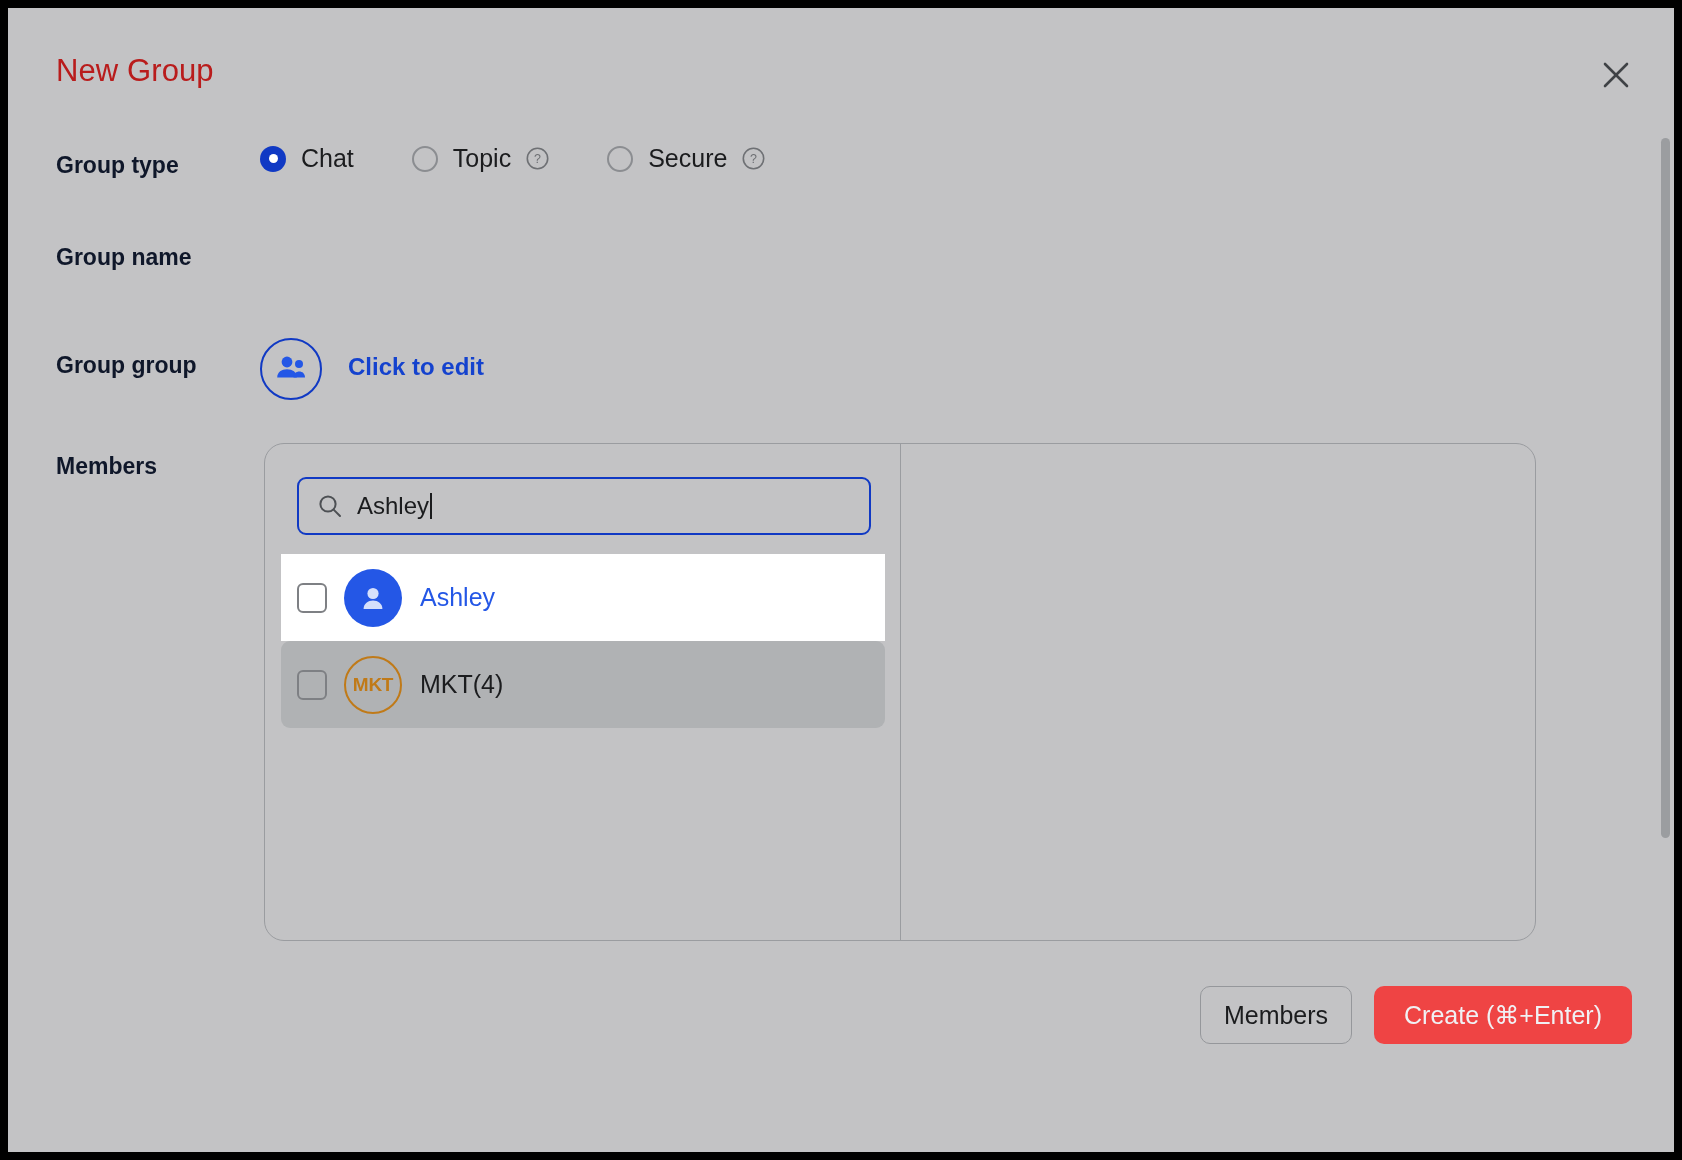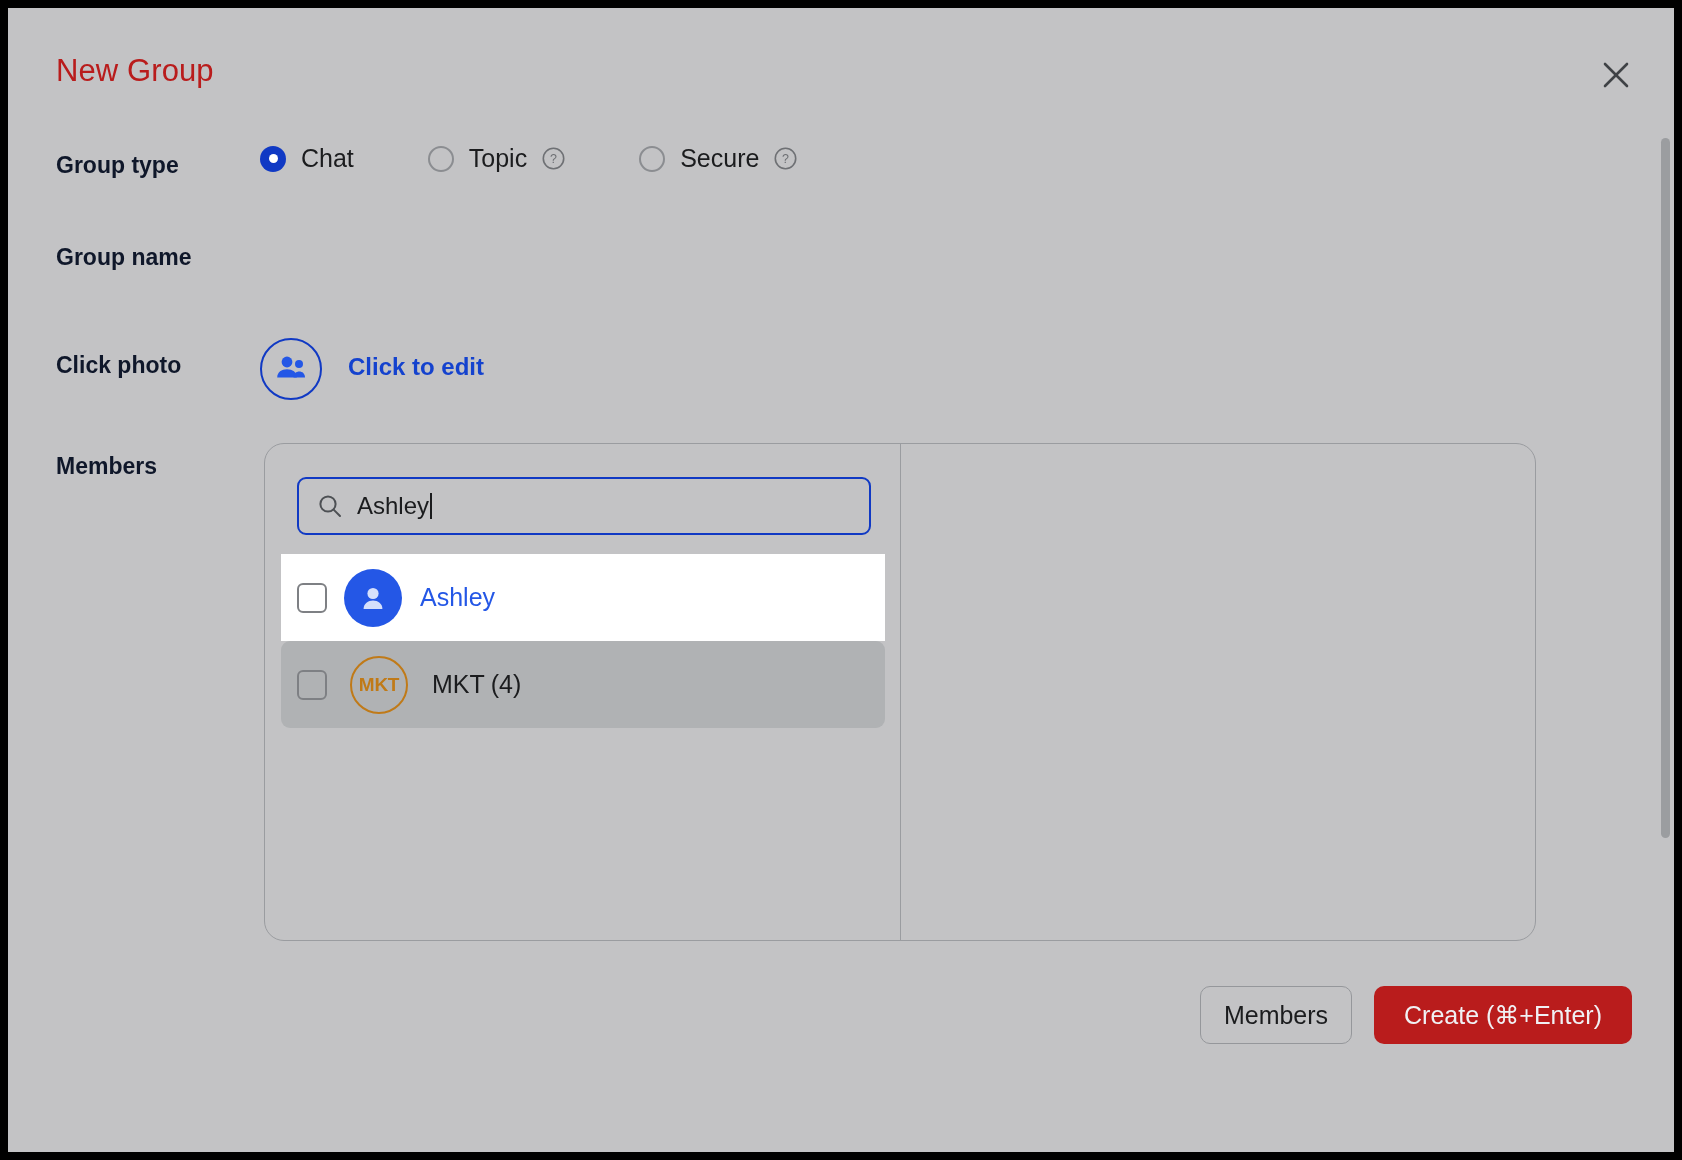--- a/index.html
+++ b/index.html
@@ -93,21 +93,21 @@
 
   
   .row-grouptype { position: absolute; left: 0; top: 136px; width: 100%; height: 44px; }
   .label-grouptype { top: 8px; }
   .radio-set {
     position: absolute;
     left: 252px;
     top: 0;
     display: flex;
     align-items: center;
-    gap: 16px;
+    gap: 0;
   }
   .radio-opt {
     display: flex;
     align-items: center;
     cursor: pointer;
     margin-right: 58px;
   }
   .radio-opt:last-child { margin-right: 0; justify-content: flex-end; }
   .radio-mark {
     width: 26px;
@@ -268,21 +268,20 @@
     align-items: center;
     height: 87px;
     padding-left: 16px;
     box-sizing: border-box;
     cursor: pointer;
   }
   .result-row.state-active { background: #ffffff; }
   .result-row.state-hover {
     background: #b0b2b4;
     border-radius: 9px;
-    gap: 6px;
   }
   .row-checkbox {
     width: 30px;
     height: 30px;
     border: 2px solid #7e8084;
     border-radius: 6px;
     box-sizing: border-box;
     background: transparent;
     flex: none;
     cursor: pointer;
@@ -346,21 +345,21 @@
     white-space: nowrap;
   }
   .btn-secondary {
     width: 152px;
     border: 1.5px solid #95979b;
     background: transparent;
     color: #1b1c1e;
   }
   .btn-primary {
     width: 258px;
-    background: #b91c1c;
+    background: #ef4444;
     color: #f0f1f4;
     border: none;
   }
 </style>
 </head>
 <body>
 
 <div class="screen">
   <div class="dialog">
 
@@ -412,21 +411,21 @@
         </div>
 
       </div>
     </div>
 
     <div class="row-groupname">
       <div class="form-label label-groupname">Group name</div>
     </div>
 
     <div class="row-groupphoto">
-      <div class="form-label label-groupphoto">Click photo</div>
+      <div class="form-label label-groupphoto">Group group</div>
       <div class="photo-circle">
         <span>
           <svg width="32" height="26" viewBox="0 0 32 26">
             <circle cx="12" cy="8" r="5.4" fill="#2457e6"></circle>
             <path d="M2.2 23.4c0-5.2 4.4-8.1 9.8-8.1s9.8 2.9 9.8 8.1z" fill="#2457e6"></path>
             <circle cx="24" cy="10" r="4" fill="#2457e6"></circle>
             <path d="M18.5 23.4c0-3.9 2.8-6 5.8-6s5.7 2.1 5.7 6z" fill="#2457e6"></path>
           </svg>
         </span>
       </div>

